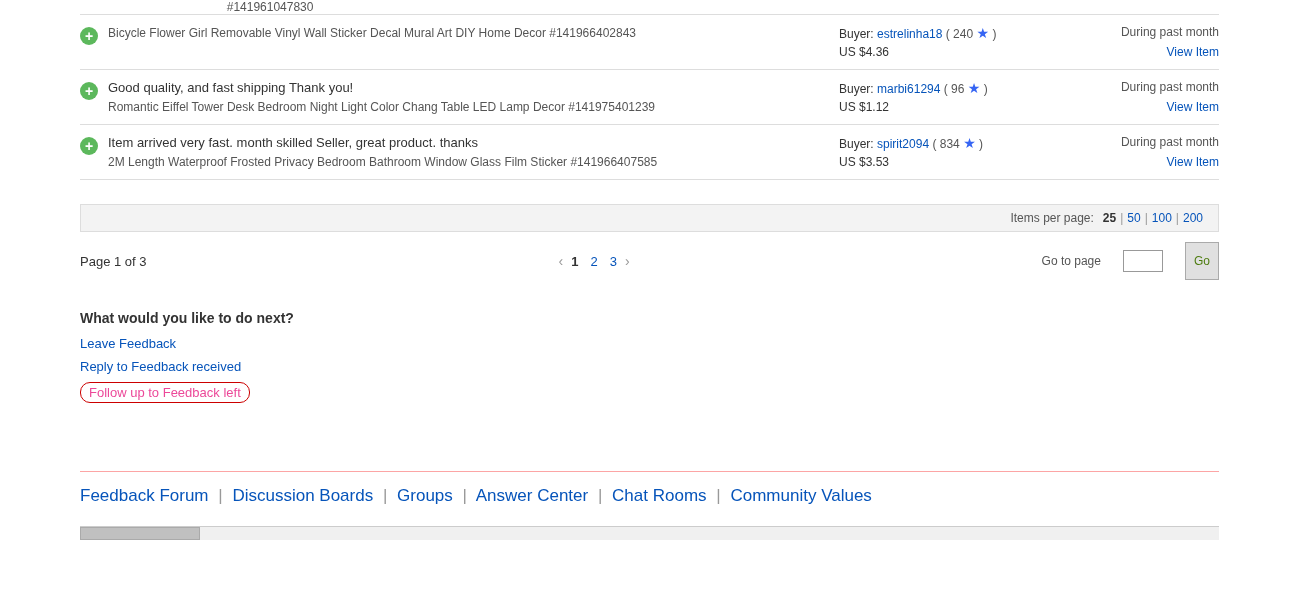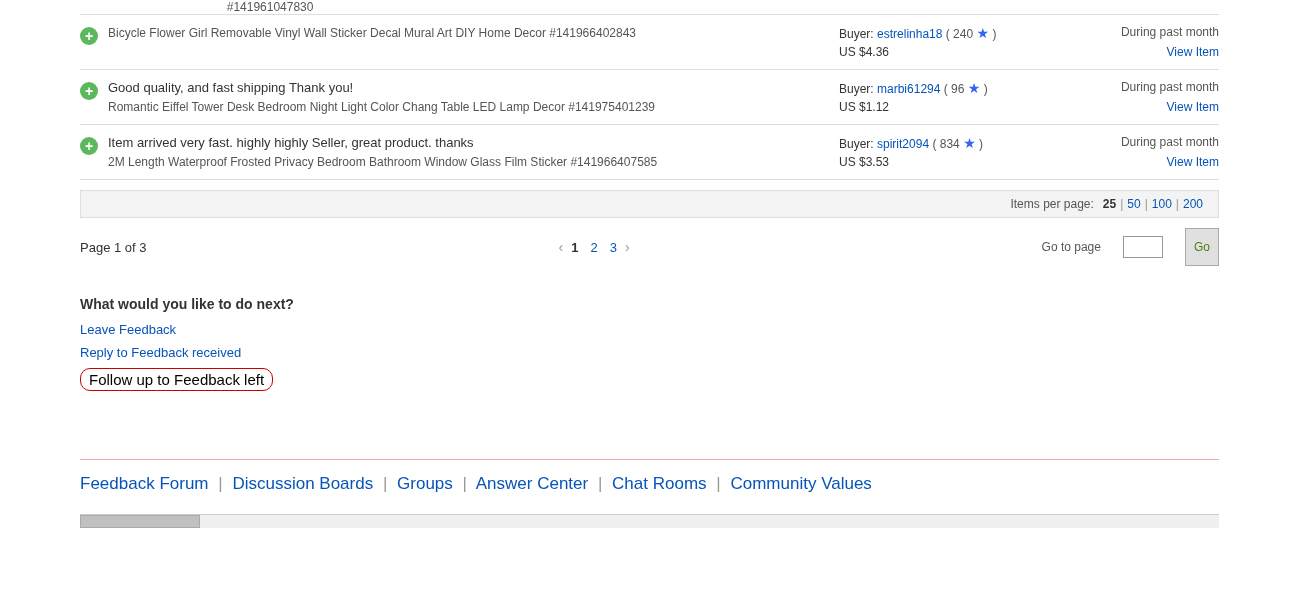--- a/index.html
+++ b/index.html
@@ -117,21 +117,21 @@
     }
 
     
     .pagination-bar {
       background: #f3f3f3;
       border: 1px solid #ddd;
       padding: 6px 12px;
       display: flex;
       align-items: center;
       justify-content: flex-end;
-      margin-top: 10px;
+      margin-top: 24px;
       font-size: 12px;
     }
 
     .items-per-page-label {
       color: #555;
       margin-right: 6px;
     }
 
     .per-page-link {
       color: #0654ba;
@@ -235,23 +235,23 @@
     .action-link {
       display: block;
       color: #0654ba;
       text-decoration: none;
       font-size: 13px;
       margin-bottom: 8px;
     }
 
     .action-link-circled {
       display: inline-block;
-      color: #000000;
-      text-decoration: none;
-      font-size: 15px;
+      color: #ec4899;
+      text-decoration: none;
+      font-size: 13px;
       border: 1px solid #cc0000;
       border-radius: 10px;
       padding: 2px 8px;
       margin-bottom: 8px;
     }
 
     
     .footer-links {
       border-top: 1px solid #fca5a5;
       padding: 14px 0 10px;
@@ -361,21 +361,21 @@
       <div class="during-text">During past month</div>
       <a class="view-item-link" href="#">View Item</a>
     </div>
   </div>
 
   <div class="feedback-row">
     <div class="icon-col">
       <span class="plus-icon">+</span>
     </div>
     <div class="content-col">
-      <div class="feedback-comment">Item arrived very fast. highly highly Seller, great product. thanks</div>
+      <div class="feedback-comment">Item arrived very fast. month skilled Seller, great product. thanks</div>
       <a class="feedback-item-link" href="#">
         <span>2M Length Waterproof Frosted Privacy Bedroom Bathroom Window Glass Film Sticker</span>
         <span>#141966407585</span>
       </a>
     </div>
     <div class="buyer-col">
       <div class="buyer-label">
         <span>Buyer:</span>
         <a class="buyer-name" href="#">spirit2094</a>
         <span class="buyer-rating">

